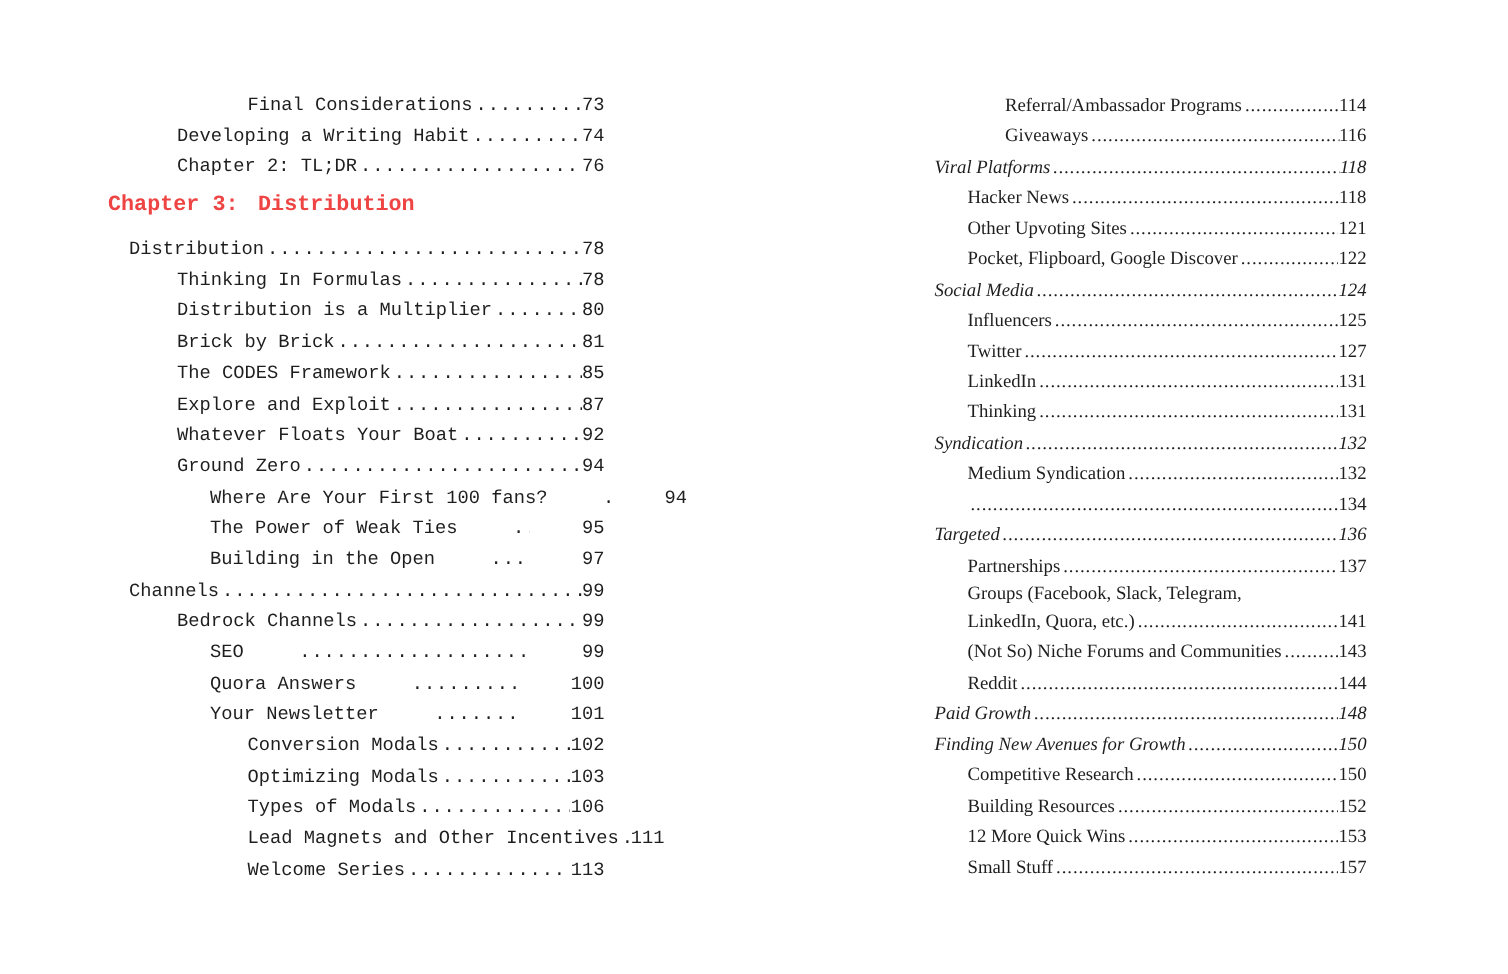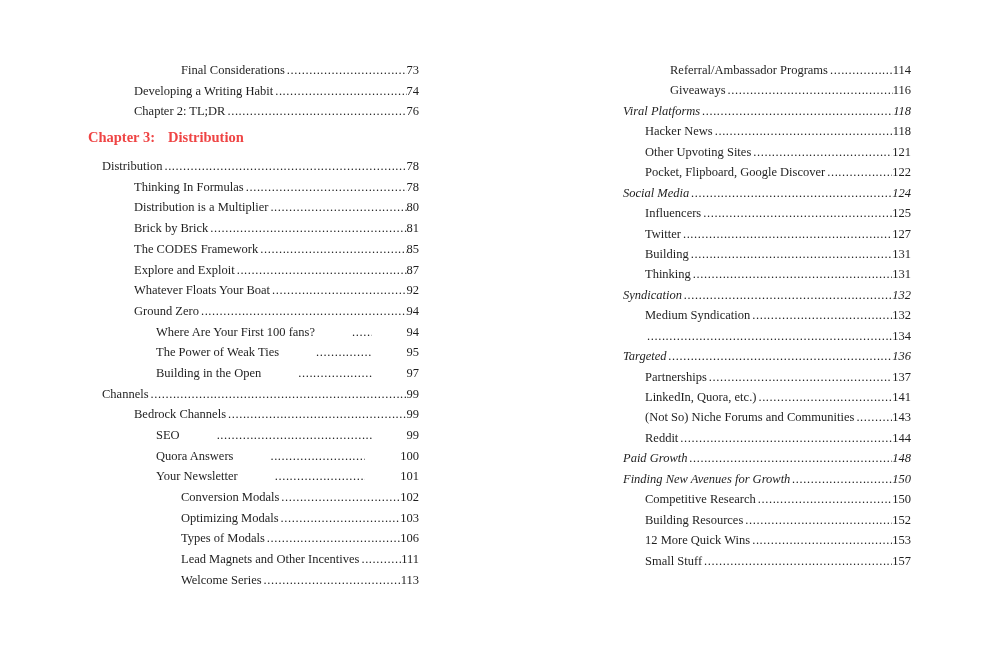--- a/index.html
+++ b/index.html
@@ -12,21 +12,21 @@
     background: #ffffff;
     font-family: "Liberation Serif", "DejaVu Serif", serif;
     color: #1e1e1e;
     position: relative;
     overflow: hidden;
   }
   .col {
     position: absolute;
     top: 60px;
   }
-  .col-left  { left: 88px;  width: 331px; }
+  .col-left  { left: 72px;  width: 331px; font-family: Liberation Mono, monospace; }
   .col-right { left: 609px; width: 302px; }
 
   .toc-row {
     display: flex;
     align-items: baseline;
     height: 20.7px;
     font-size: 12.5px;
     line-height: 20.7px;
     white-space: nowrap;
   }
@@ -250,21 +250,21 @@
           <span class="toc-title">Influencers</span>
           <span class="leader">............................................................................................................................................................................................................................</span>
           <span class="toc-page">125</span>
         </div>
         <div class="toc-row lvl-2">
           <span class="toc-title">Twitter</span>
           <span class="leader">............................................................................................................................................................................................................................</span>
           <span class="toc-page">127</span>
         </div>
         <div class="toc-row lvl-2">
-          <span class="toc-title">Building</span>
+          <span class="toc-title">LinkedIn</span>
           <span class="leader">............................................................................................................................................................................................................................</span>
           <span class="toc-page">131</span>
         </div>
         <div class="toc-row lvl-2">
           <span class="toc-title">Thinking</span>
           <span class="leader">............................................................................................................................................................................................................................</span>
           <span class="toc-page">131</span>
         </div>
         <div class="toc-row lvl-1">
           <span class="toc-title">Syndication</span>
@@ -282,20 +282,23 @@
         </div>
         <div class="toc-row lvl-1">
           <span class="toc-title">Targeted</span>
           <span class="leader">............................................................................................................................................................................................................................</span>
           <span class="toc-page">136</span>
         </div>
         <div class="toc-row lvl-2">
           <span class="toc-title">Partnerships</span>
           <span class="leader">............................................................................................................................................................................................................................</span>
           <span class="toc-page">137</span>
+        </div>
+        <div class="toc-row lvl-2 wrap-first">
+          <span class="toc-title">Groups (Facebook, Slack, Telegram,</span>
         </div>
         <div class="toc-row lvl-2 wrap-cont">
           <span class="toc-title">LinkedIn, Quora, etc.)</span>
           <span class="leader">............................................................................................................................................................................................................................</span>
           <span class="toc-page">141</span>
         </div>
         <div class="toc-row lvl-2">
           <span class="toc-title">(Not So) Niche Forums and Communities</span>
           <span class="leader">............................................................................................................................................................................................................................</span>
           <span class="toc-page">143</span>

